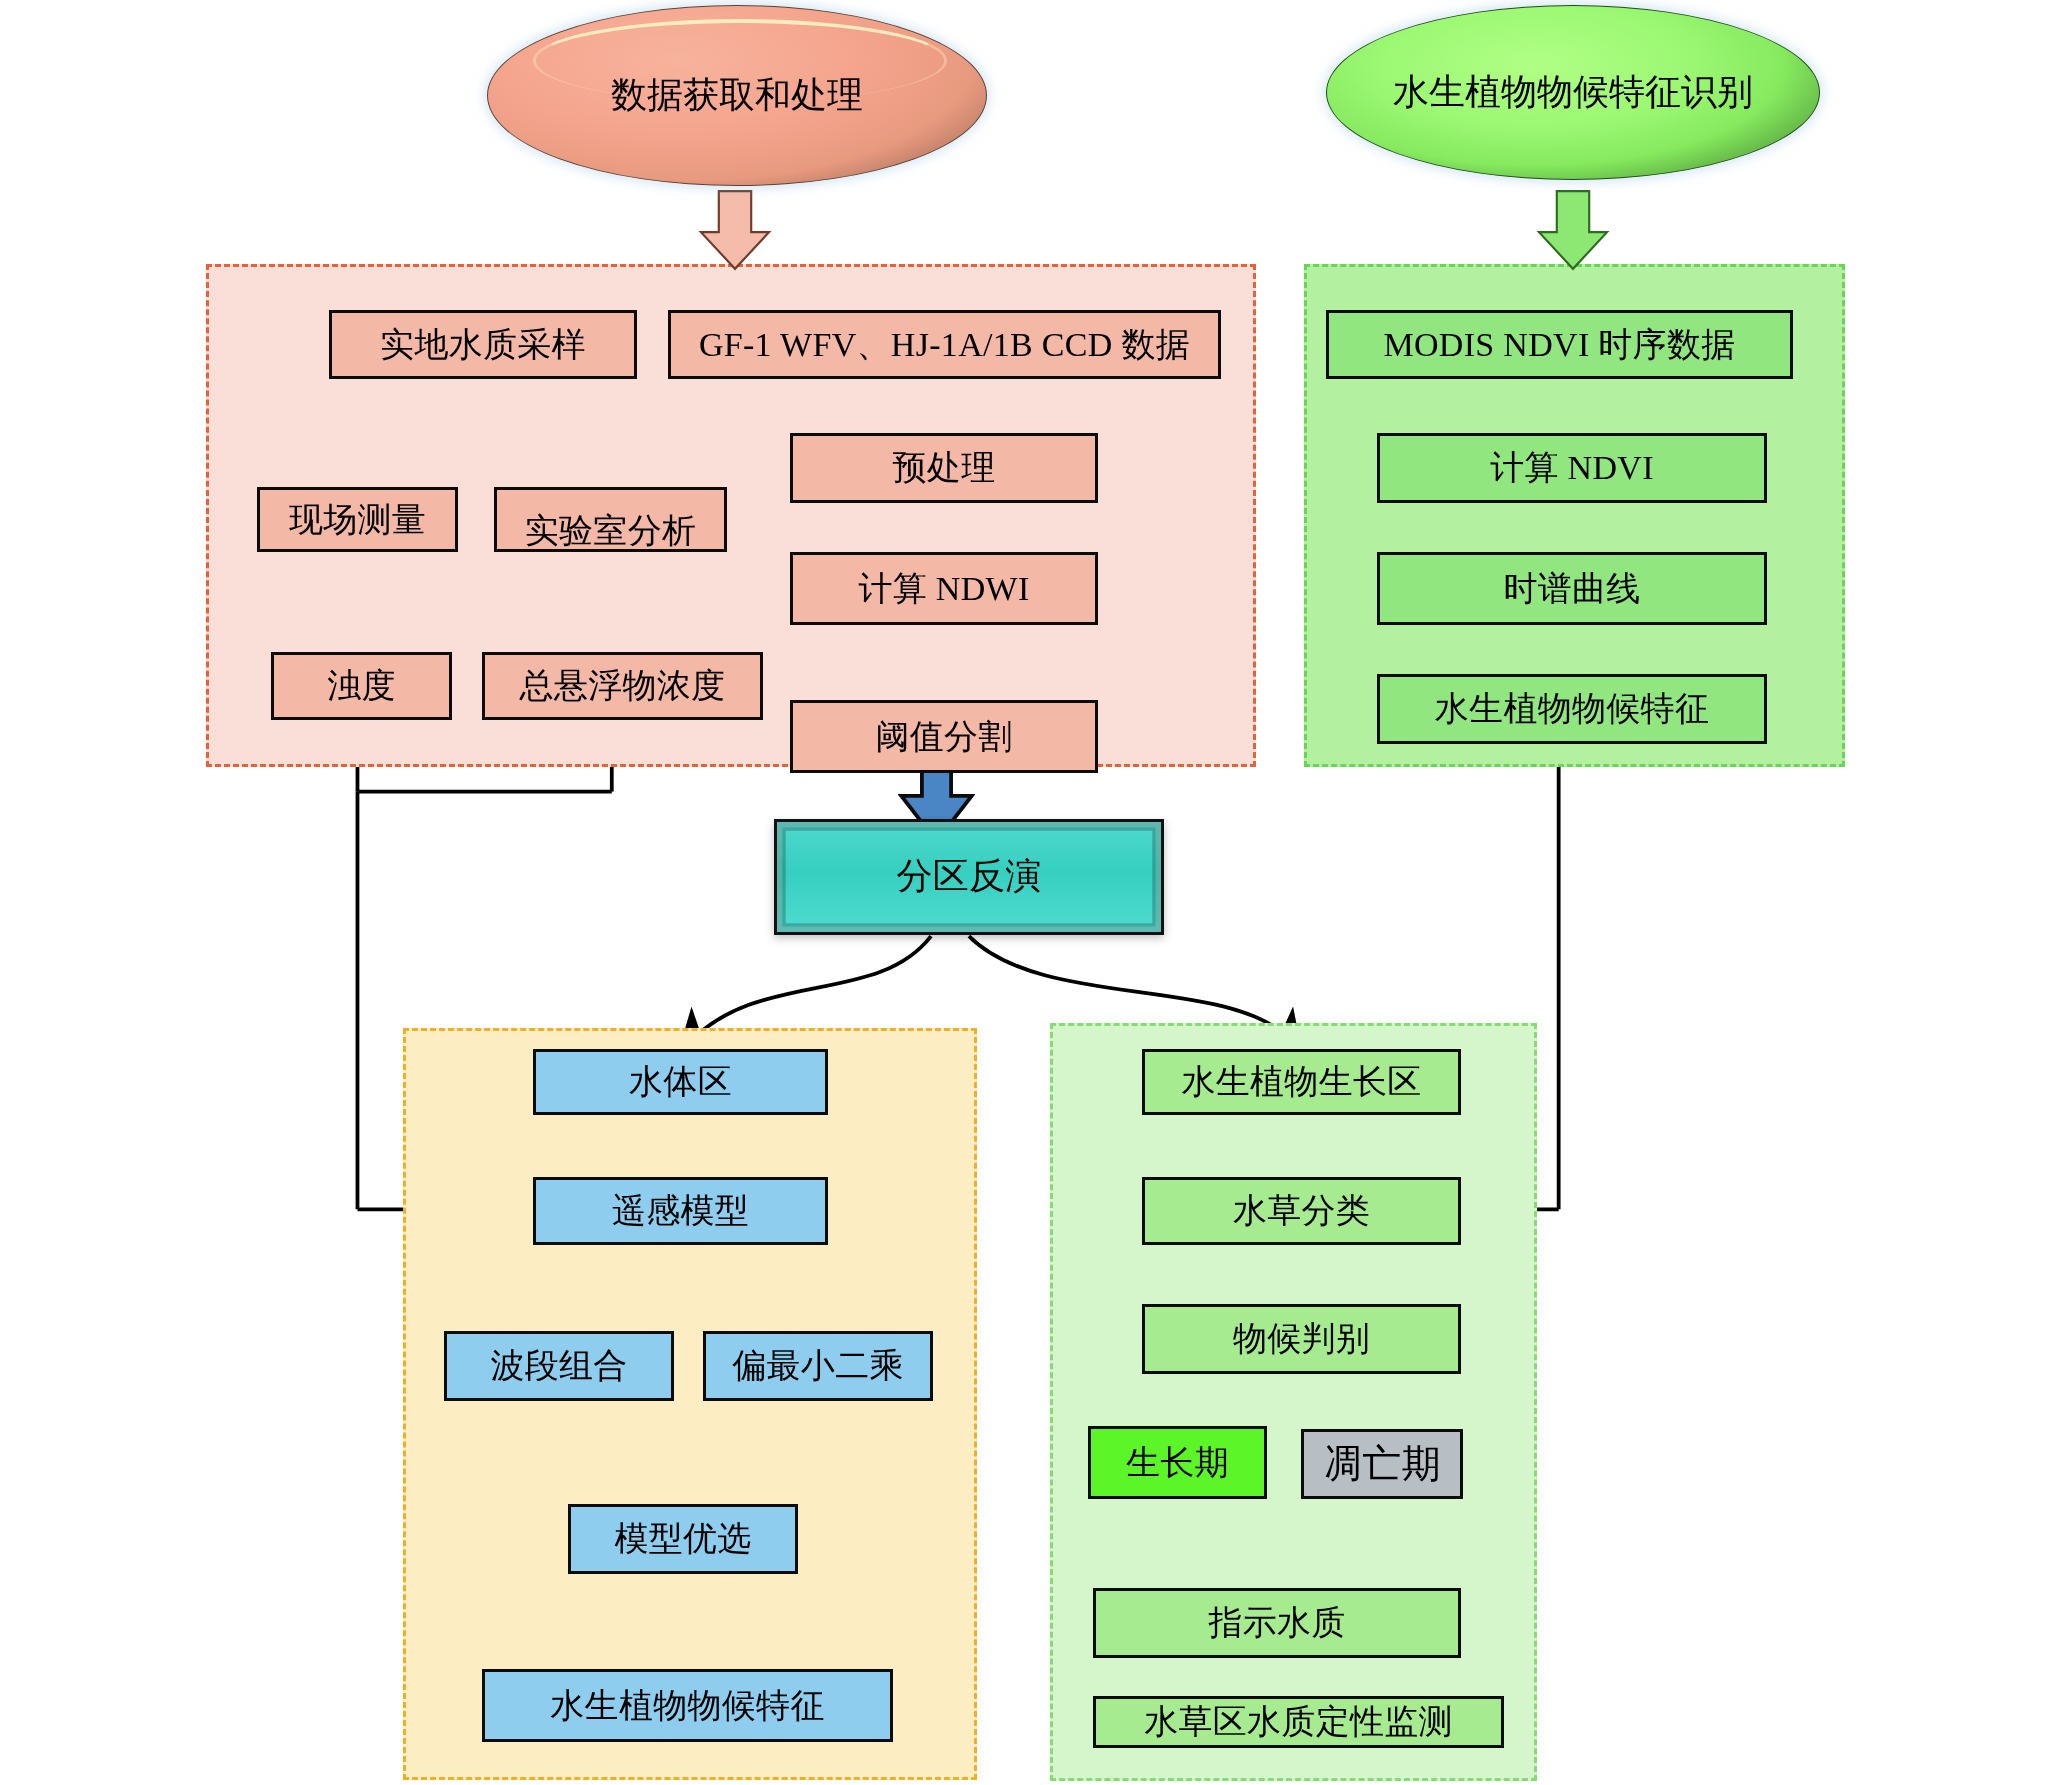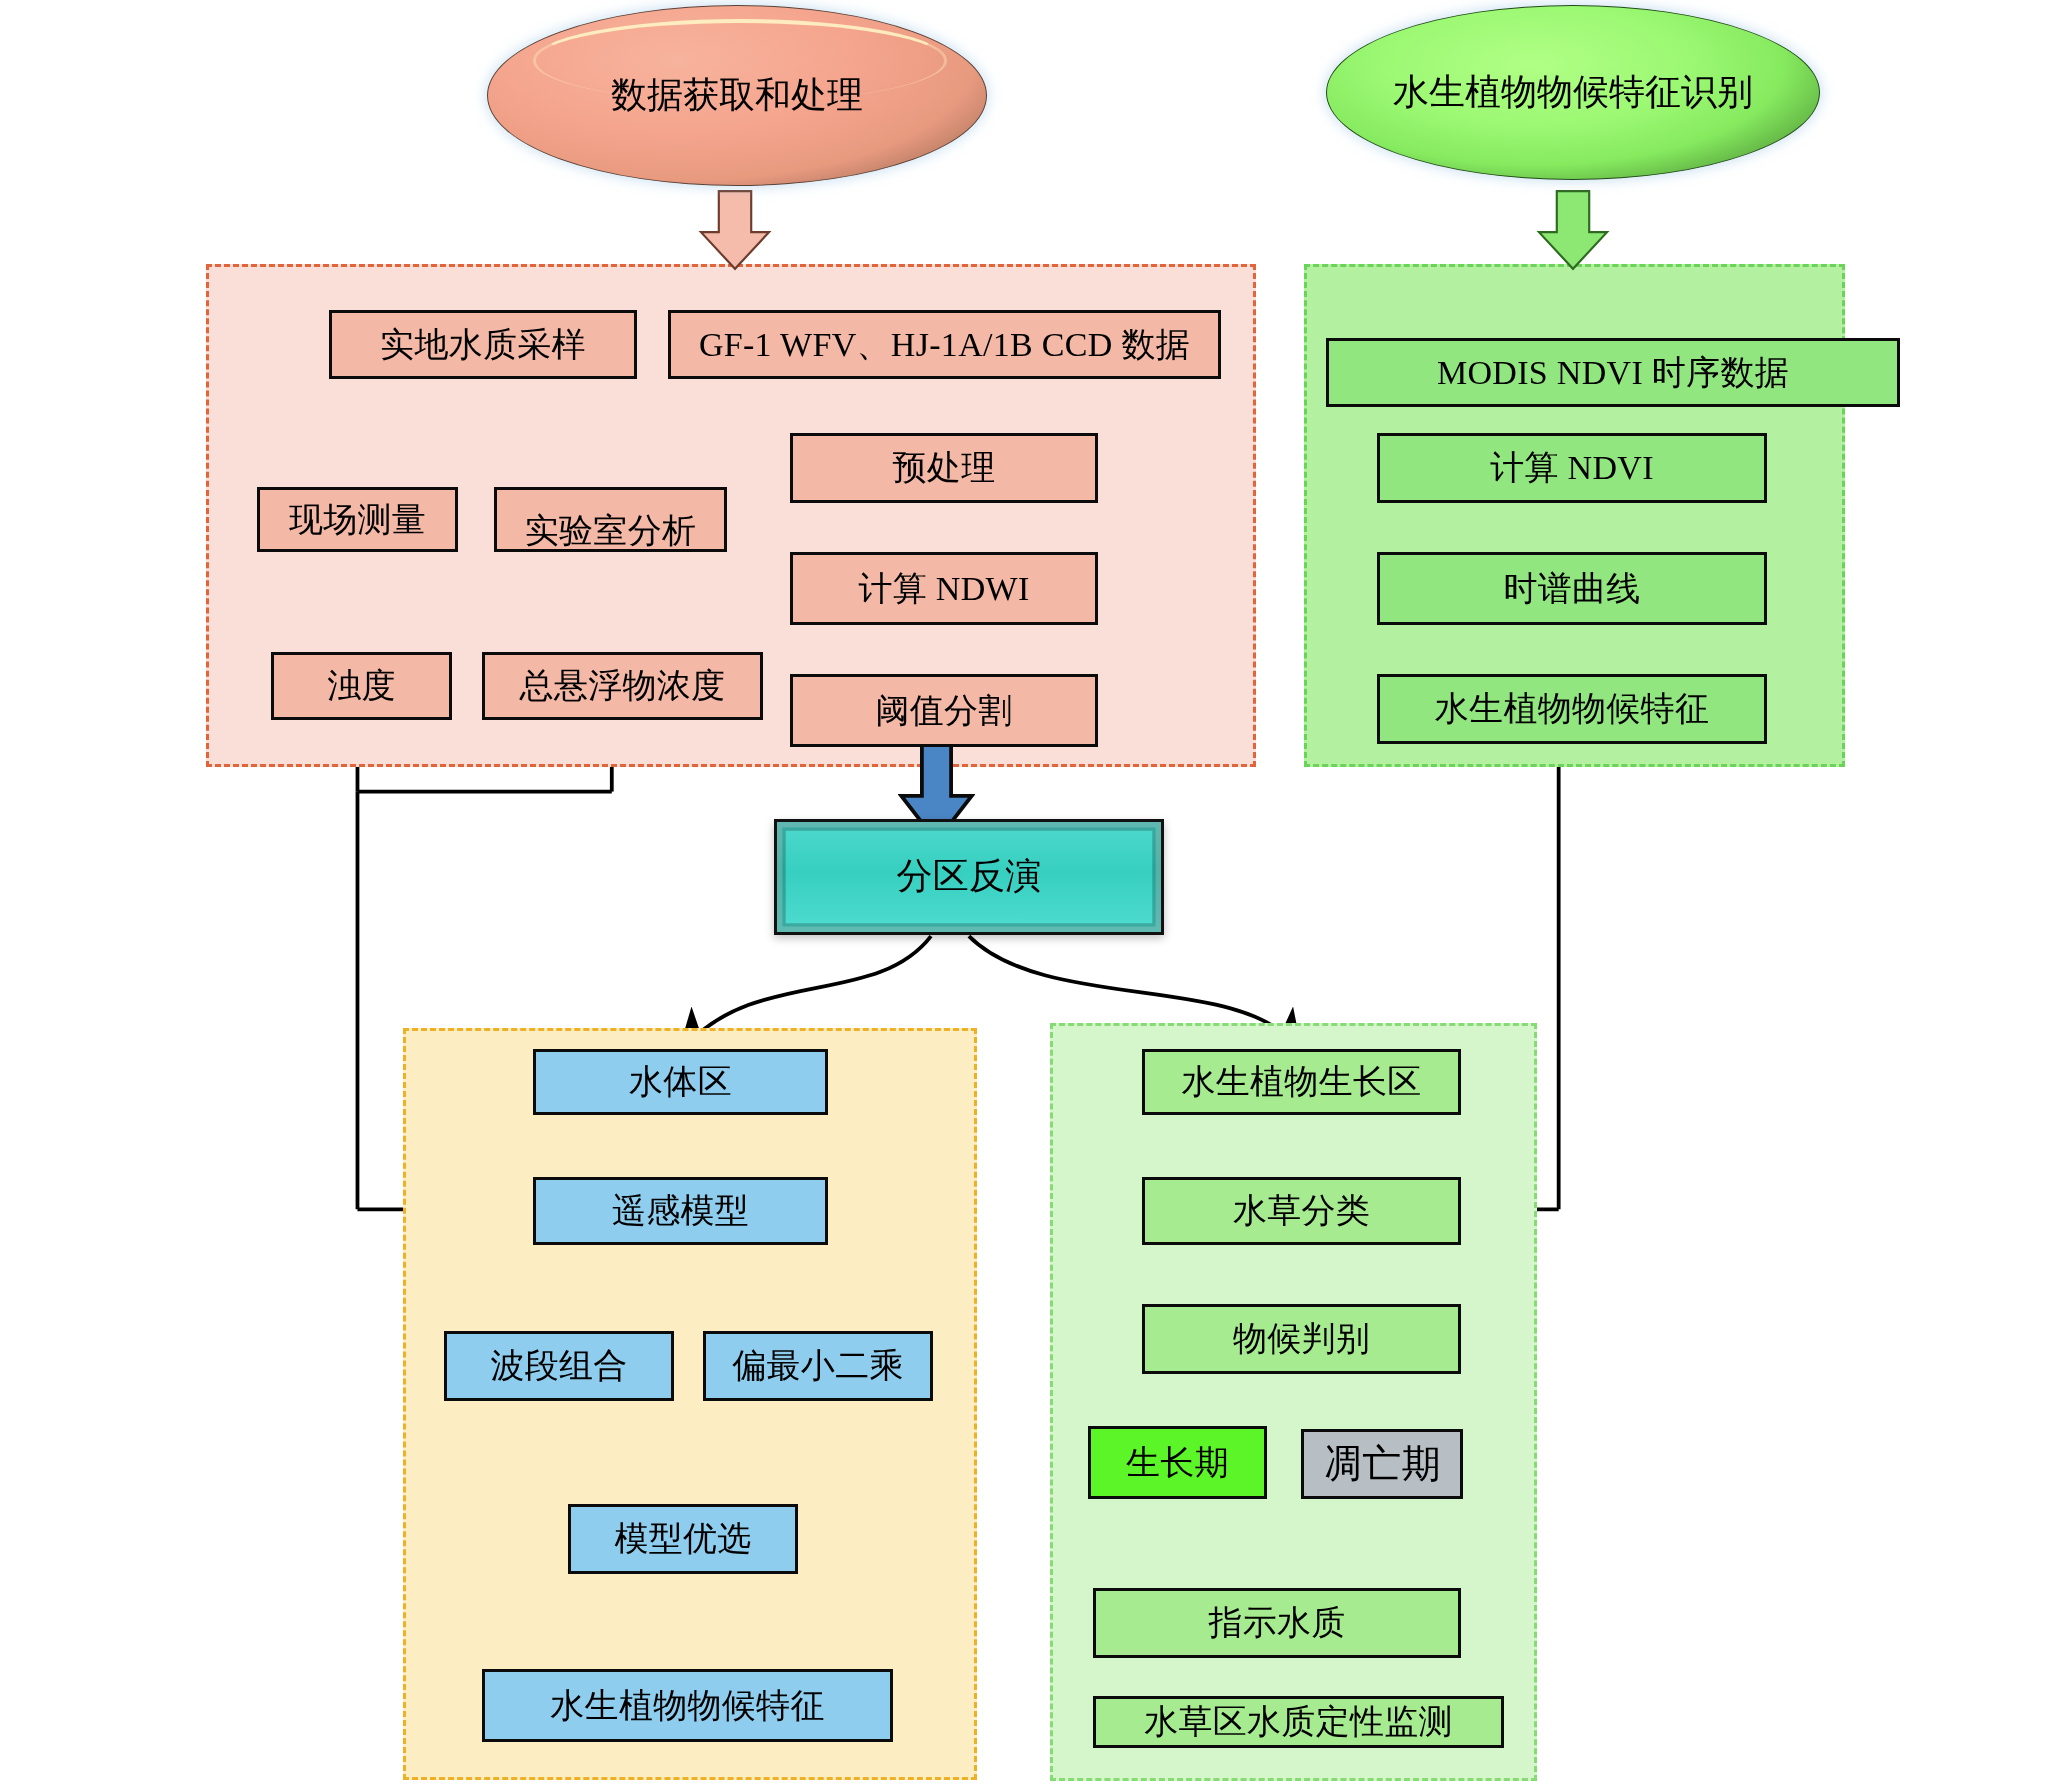--- a/index.html
+++ b/index.html
@@ -274,25 +274,25 @@
   </div>
 
   <div class="node pink-box" style="left:790px; top:433px; width:308px; height:70px;">
     <span>预处理</span>
   </div>
 
   <div class="node pink-box" style="left:790px; top:552px; width:308px; height:73px;">
     <span>计算 NDWI</span>
   </div>
 
-  <div class="node pink-box" style="left:790px; top:674px; width:308px; height:73px;">
+  <div class="node pink-box" style="left:790px; top:700px; width:308px; height:73px;">
     <span>阈值分割</span>
   </div>
 
-  <div class="node green-box" style="left:1326px; top:310px; width:574px; height:69px;margin-top:28px;">
+  <div class="node green-box" style="left:1326px; top:310px; width:467px; height:69px;">
     <span>MODIS NDVI 时序数据</span>
   </div>
 
   <div class="node green-box" style="left:1377px; top:433px; width:390px; height:70px;">
     <span>计算 NDVI</span>
   </div>
 
   <div class="node green-box" style="left:1377px; top:552px; width:390px; height:73px;">
     <span>时谱曲线</span>
   </div>

